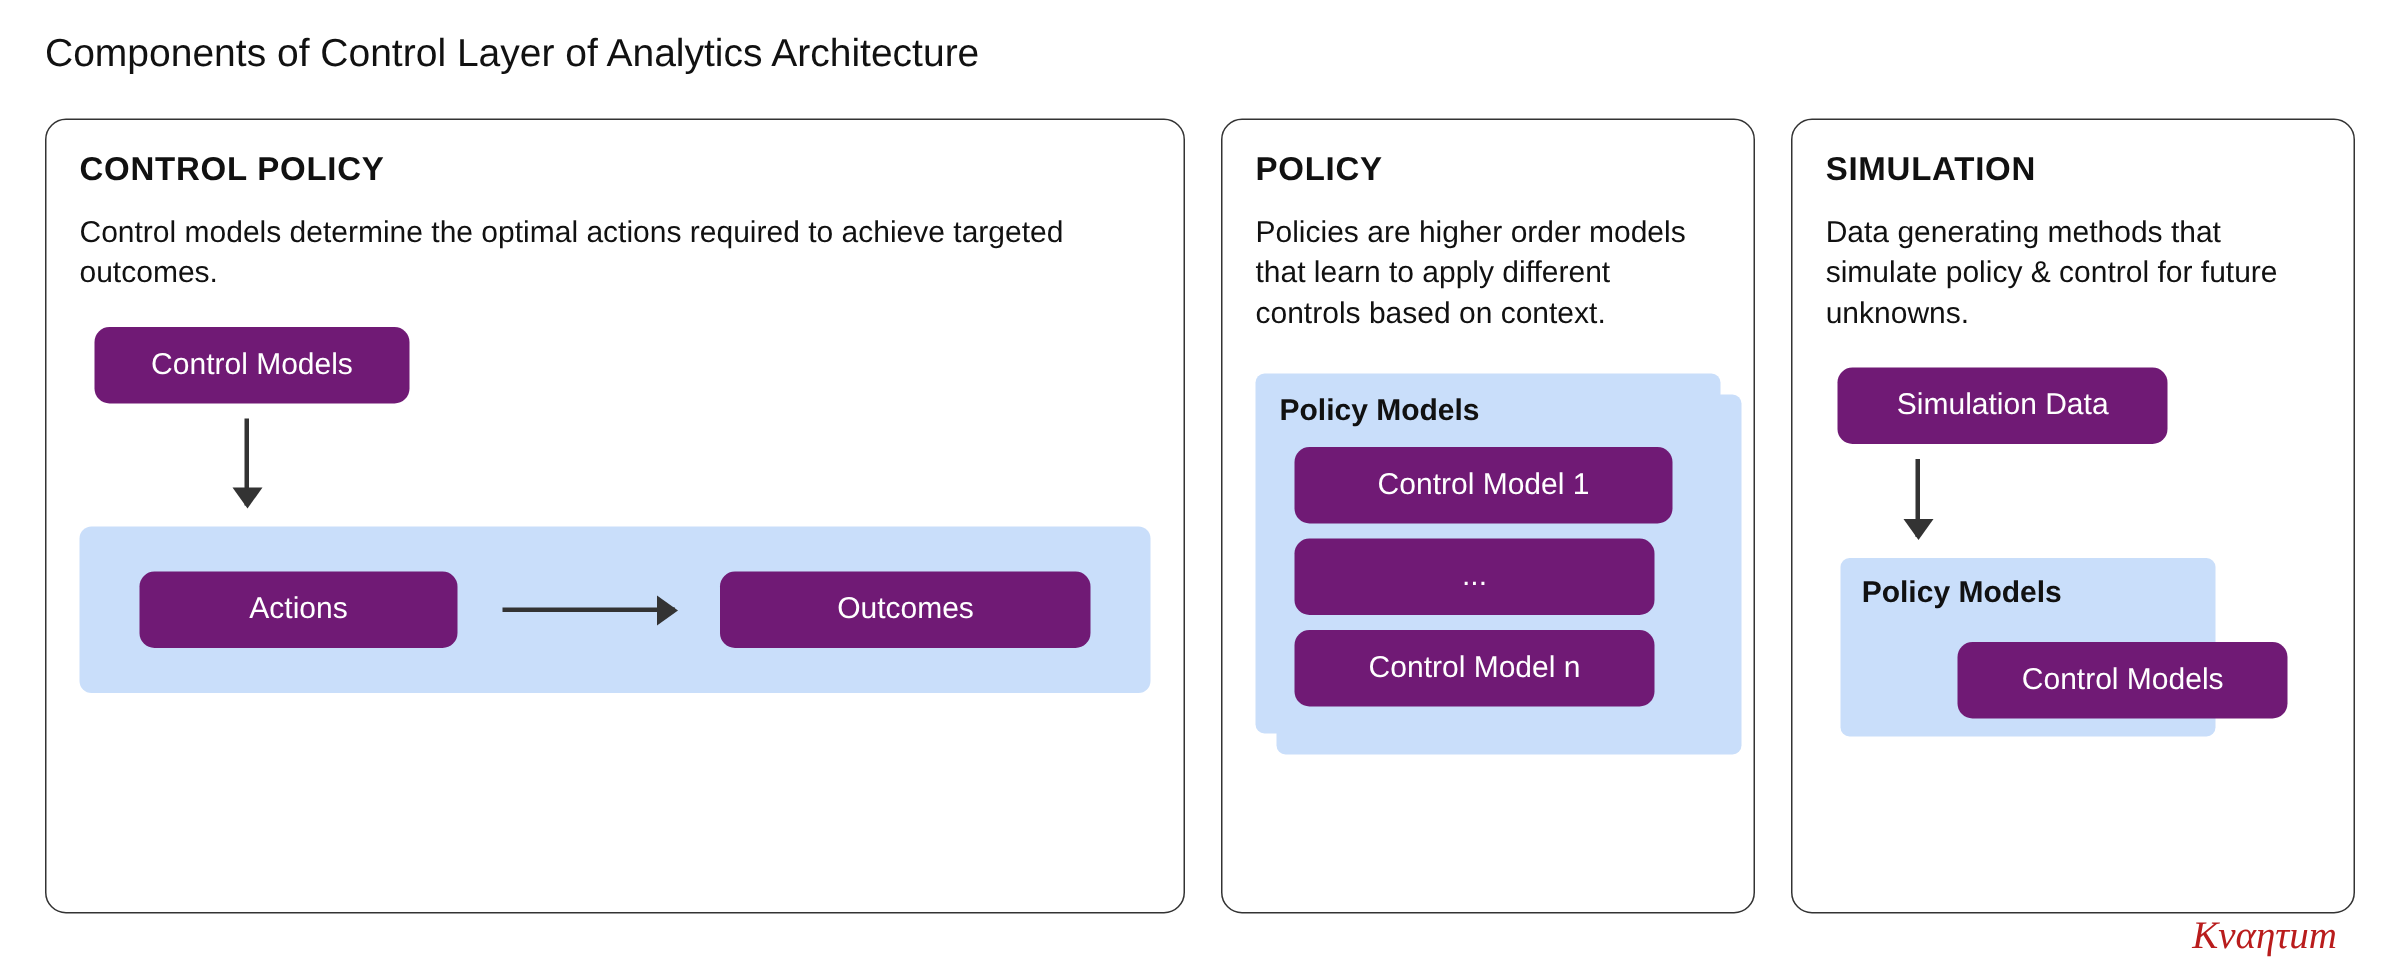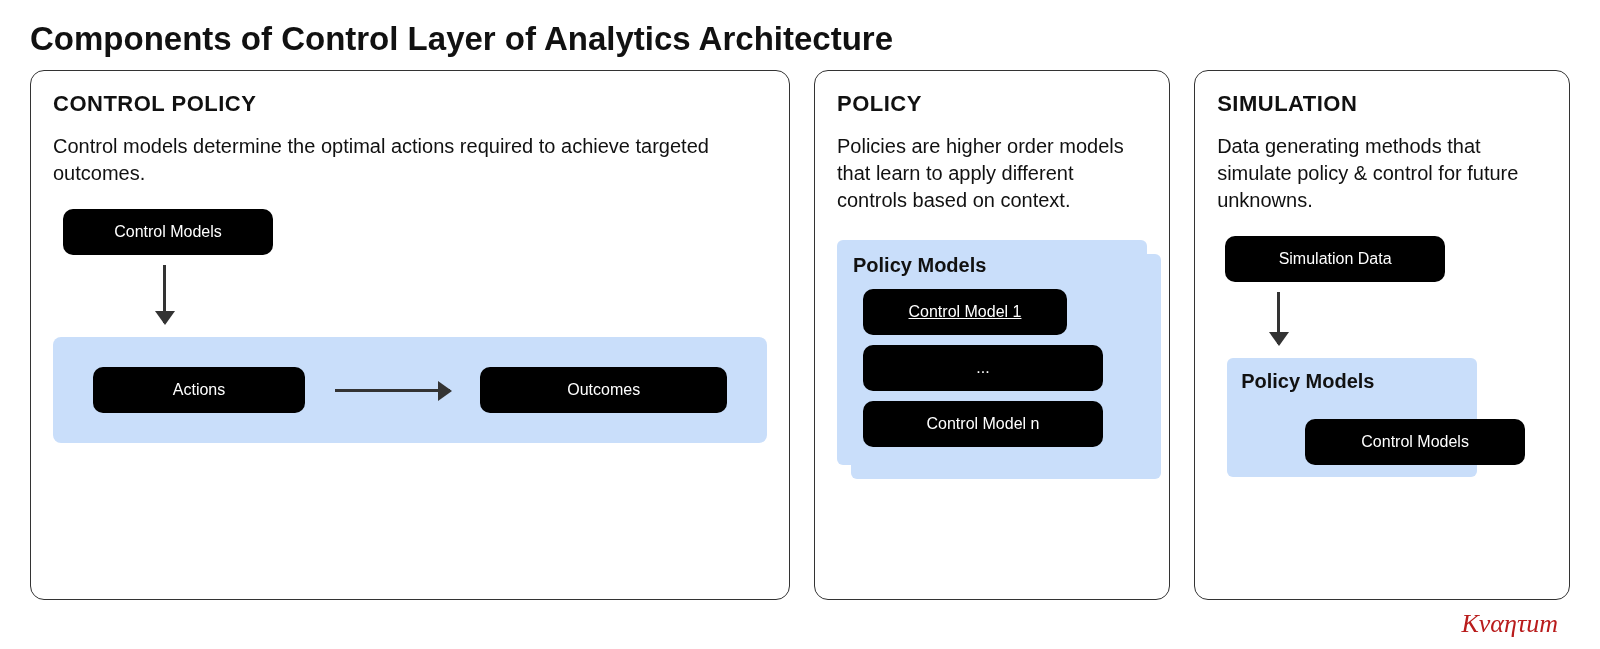--- a/index.html
+++ b/index.html
@@ -5,23 +5,23 @@
   * { box-sizing: border-box; margin: 0; padding: 0; }
   body {
     font-family: Arial, Helvetica, sans-serif;
     background: #fff;
     width: 1600px;
     height: 649px;
     padding: 20px 30px;
     color: #111;
   }
   .title {
-    font-size: 33px;
-    font-weight: bold;
-    margin-bottom: 12px;
+    font-size: 26px;
+    font-weight: normal;
+    margin-bottom: 28px;
   }
   .panels {
     display: flex;
     gap: 24px;
     align-items: stretch;
   }
   .panel {
     border: 1.5px solid #333;
     border-radius: 14px;
     padding: 20px 22px;
@@ -37,27 +37,27 @@
     font-weight: bold;
     letter-spacing: 0.5px;
     margin-bottom: 16px;
   }
   .panel-desc {
     font-size: 20px;
     line-height: 1.35;
     margin-bottom: 22px;
   }
   .box-dark {
-    background: #000000;
+    background: #701a75;
     color: #fff;
     border-radius: 10px;
     display: inline-flex;
     align-items: center;
     justify-content: center;
-    font-size: 16px;
+    font-size: 20px;
     padding: 14px 8px;
   }
   .box-light {
     background: #c9defa;
     border-radius: 8px;
   }
   .arrow-down, .arrow-right {
     position: relative;
   }
   .arrow-down {
@@ -170,21 +170,21 @@
 
   <div class="panel panel-policy">
     <div class="panel-heading">POLICY</div>
     <div class="panel-desc">Policies are higher order models that learn to apply different controls based on context.</div>
 
     <div class="policy-container">
       <div class="policy-shadow"></div>
       <div class="policy-front">
         <div class="policy-title">Policy Models</div>
         <div style="display:flex; flex-direction:column; gap:10px; padding-left:10px;">
-          <div class="box-dark" style="width:204px;text-decoration:underline;">Control Model 1</div>
+          <div class="box-dark" style="width:252px;">Control Model 1</div>
           <div class="box-dark" style="width:240px;">...</div>
           <div class="box-dark" style="width:240px;text-align:right;">Control Model n</div>
         </div>
       </div>
     </div>
   </div>
 
   <div class="panel panel-sim">
     <div class="panel-heading">SIMULATION</div>
     <div class="panel-desc">Data generating methods that simulate policy &amp; control for future unknowns.</div>

